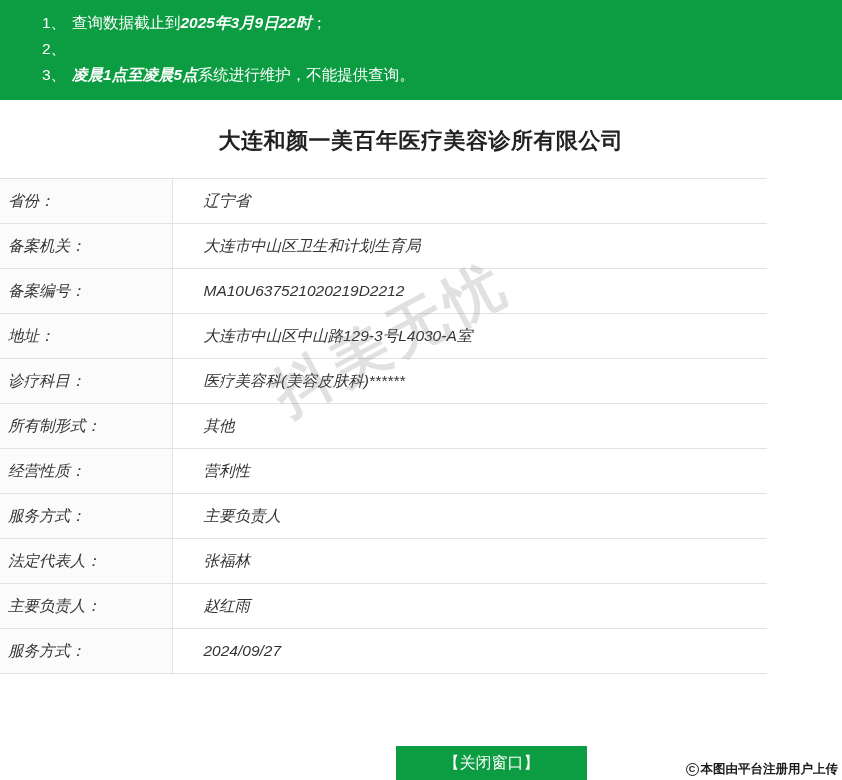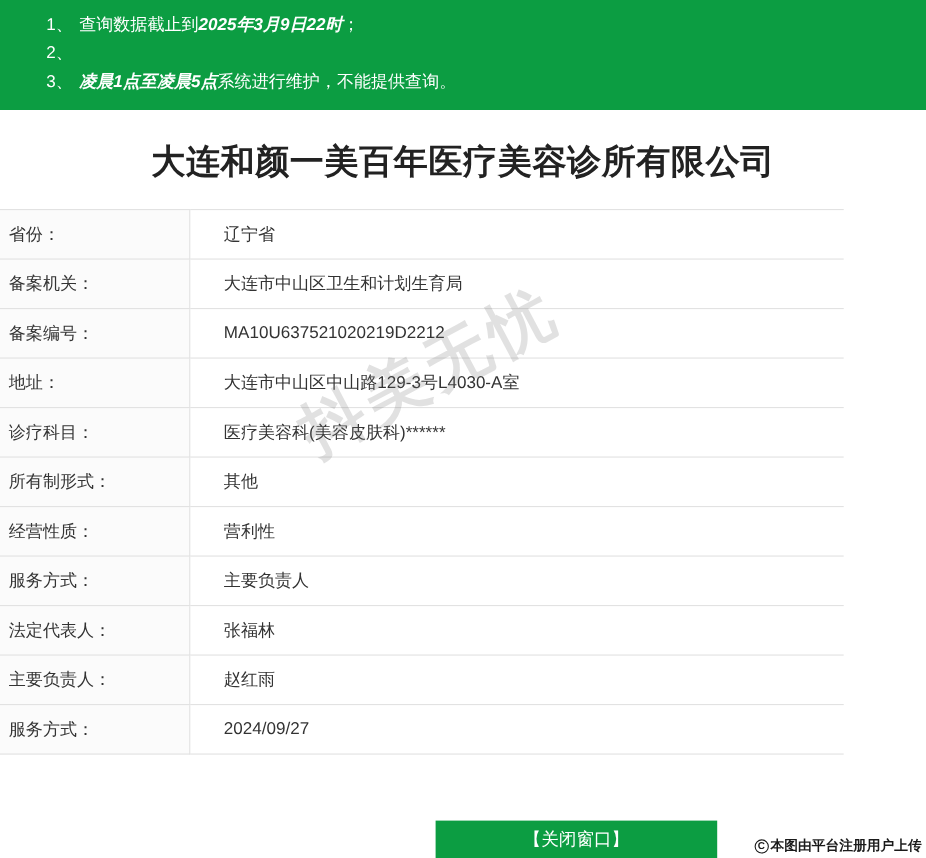--- a/index.html
+++ b/index.html
@@ -40,31 +40,32 @@
     flex: none;
   }
   .notice-text .b { font-weight: bold; font-style: italic; }
 
   
   .title-wrap {
     text-align: center;
     padding: 26px 0 22px 0;
   }
   .doc-title {
-    font-size: 31px;
+    font-size: 22px;
     font-weight: bold;
     color: #222222;
     letter-spacing: 0.5px;
   }
 
   
   .info-table {
     width: 767px;
     border-collapse: collapse;
     table-layout: fixed;
+    font-style: italic;
   }
   .info-table tr { height: 45px; }
   .info-table td {
     border-top: 1px solid #e2e2e2;
     border-bottom: 1px solid #e2e2e2;
     font-size: 15.5px;
     color: #333333;
     vertical-align: middle;
   }
   .cell-label {
@@ -102,21 +103,21 @@
     position: absolute;
     left: 0;
     bottom: 0;
     width: 842px;
     height: 72px;
   }
   .close-button {
     position: absolute;
     left: 396px;
     bottom: 0;
-    width: 256px;
+    width: 191px;
     height: 34px;
     background: #0c9d42;
     color: #ffffff;
     font-size: 16px;
     display: flex;
     align-items: center;
     justify-content: center;
     border: none;
     cursor: pointer;
     font-family: "Liberation Sans", sans-serif;

